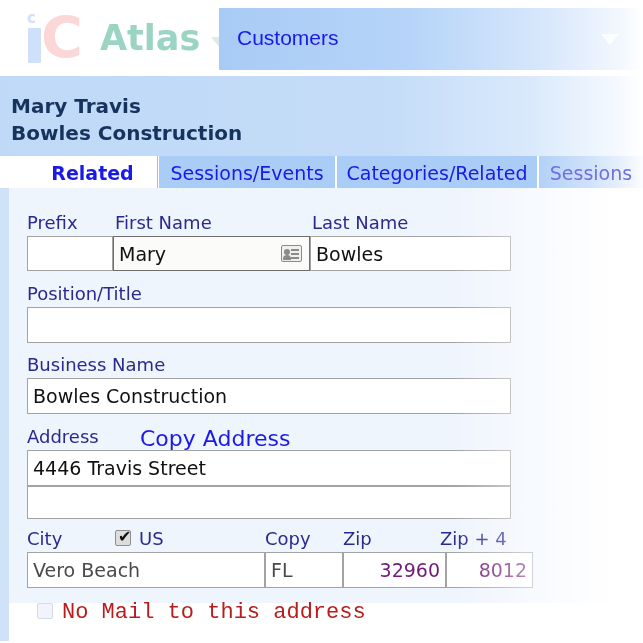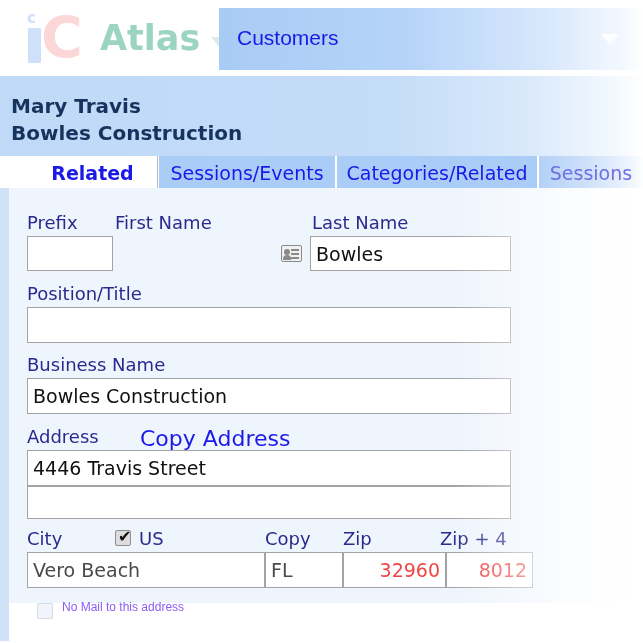--- a/index.html
+++ b/index.html
@@ -224,21 +224,21 @@
     align-items: center;
     font-family: "DejaVu Sans", "Liberation Sans", sans-serif;
     overflow: hidden;
   }
   .fld.focusy {
     background: #fbfbfa;
     border-color: #6e6e6e;
   }
   .fld.rightnum {
     justify-content: flex-end;
-    color: #ef4444;
+    color: #701a75;
   }
   .fld.muted {
     color: #4a4a4a;
   }
 
   .card-icon {
     position: absolute;
     width: 21px; height: 17px;
     box-sizing: border-box;
     border: 1.5px solid #8a8a8a;
@@ -282,24 +282,24 @@
     line-height: 18px;
     font-family: "DejaVu Sans", "Liberation Sans", sans-serif;
   }
   .cb.off {
     background: #f2f4fb;
     border-color: #d7dbe8;
   }
 
   .disabled-text {
     position: absolute;
-    font-size: 12px;
-    color: #8b5cf6;
-    white-space: nowrap;
-    font-family: Liberation Sans, sans-serif;
+    font-size: 22px;
+    color: #b91c1c;
+    white-space: nowrap;
+    font-family: Liberation Mono, monospace;
   }
 </style>
 </head>
 <body>
 
 <div id="app">
 
   <div class="topbar">
 
     <div class="logo-group">
@@ -340,20 +340,21 @@
 
   <div class="formbody">
     <div class="left-rail"></div>
 
     <div class="lbl" style="left:27px; top:24px;">Prefix</div>
     <div class="lbl" style="left:115px; top:24px;">First Name</div>
     <div class="lbl" style="left:312px; top:24px;">Last Name</div>
 
     <div class="fld" style="left:27px; top:48px; width:86px; height:35px;"></div>
 
+    <div class="fld focusy" style="left:113px; top:48px; width:197px; height:35px;">Mary</div>
     <div class="card-icon" style="left:281px; top:57px;">
       <div class="ci-head"></div>
       <div class="ci-body"></div>
       <div class="ci-l" style="top:3px; width:8px;"></div>
       <div class="ci-l" style="top:7px; width:8px;"></div>
       <div class="ci-l" style="top:11px; width:8px;"></div>
     </div>
 
     <div class="fld" style="left:310px; top:48px; width:201px; height:35px;">Bowles</div>
 

